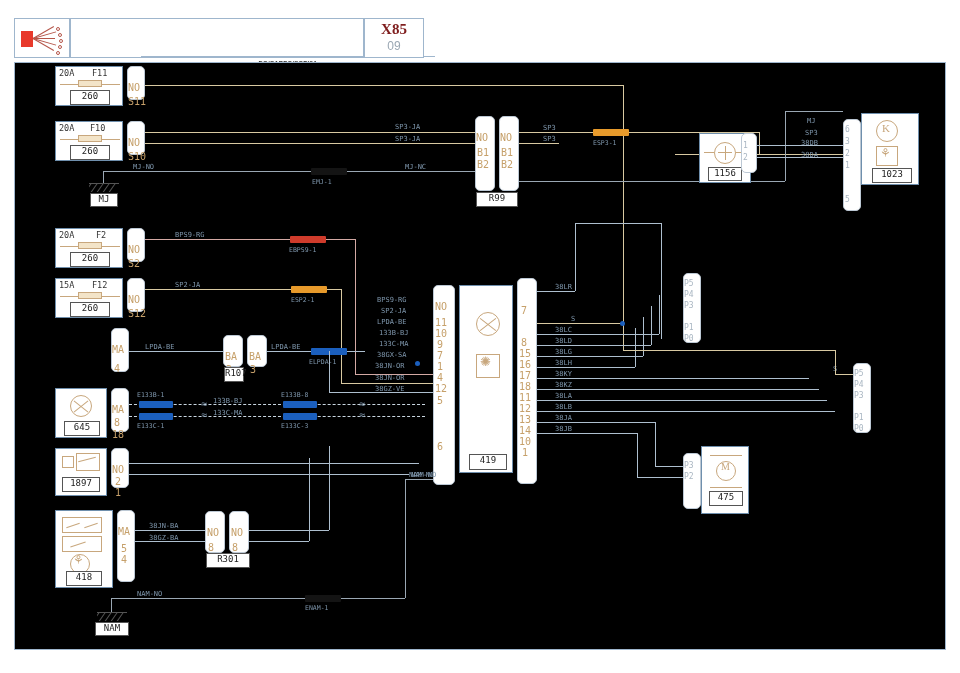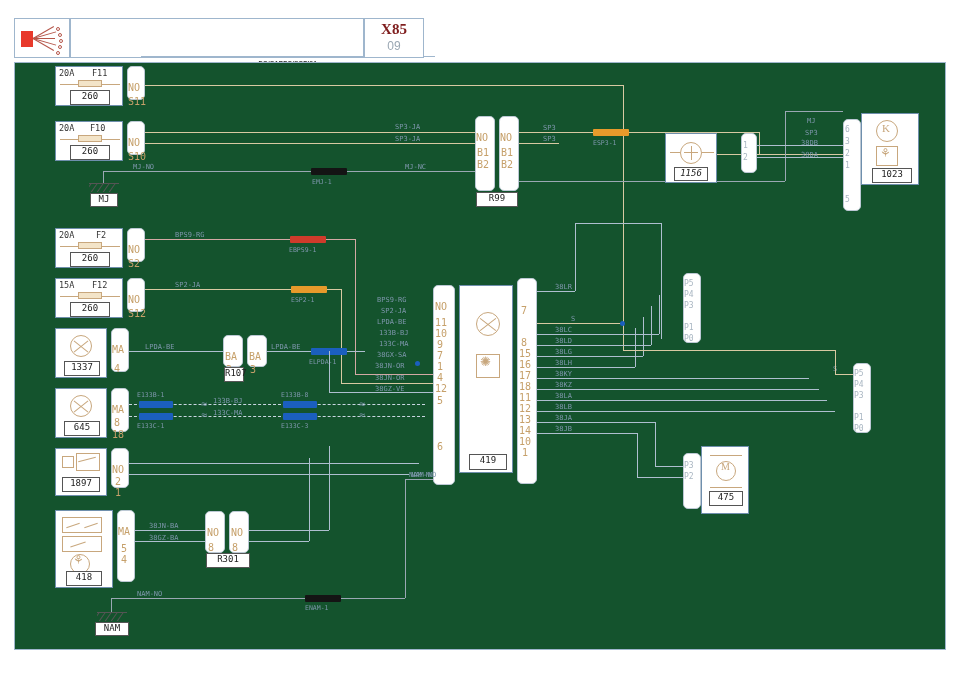--- a/index.html
+++ b/index.html
@@ -18,21 +18,21 @@
     font-family:"Liberation Serif",serif;}
   #hdr-09{position:absolute;left:0;top:20px;width:100%;text-align:center;font-size:12px;color:#9aa7b3;
     font-family:"Liberation Sans",sans-serif;}
 
   
   .lg-block{position:absolute;left:6px;top:12px;width:12px;height:16px;background:#e8392b;}
   .lg-wire{position:absolute;border-top:1.2px solid #b5564a;transform-origin:left center;}
   .lg-dot{position:absolute;width:4px;height:4px;border:1px solid #b5564a;border-radius:50%;box-sizing:border-box;background:#fff;}
 
   
-  #frame{position:absolute;left:14px;top:62px;width:932px;height:588px;border:1px solid #9fb6cd;box-sizing:border-box;background:#14532d;}
+  #frame{position:absolute;left:14px;top:62px;width:932px;height:588px;border:1px solid #9fb6cd;box-sizing:border-box;background:#000000;}
   #pagenum{position:absolute;left:36px;top:637px;font-size:13px;color:#8a98a6;font-family:"DejaVu Sans Mono",monospace;letter-spacing:1px;}
 
   
   .comp{position:absolute;border:1.2px solid #6f8fad;box-sizing:border-box;background:#fff;}
   .reflbl{position:absolute;border:1px solid #555;box-sizing:border-box;background:#fff;
     font-size:9px;color:#222;text-align:center;font-family:"DejaVu Sans Mono",monospace;line-height:11px;}
   .conn{position:absolute;border:1px solid #bcc8d4;border-radius:5px;box-sizing:border-box;background:#fff;}
   .pin{position:absolute;font-size:10px;color:#c6a06a;font-family:"DejaVu Sans Mono",monospace;white-space:nowrap;margin-top:20px;}
   .pinb{position:absolute;font-size:8px;color:#a9b6c2;font-family:"DejaVu Sans Mono",monospace;white-space:nowrap;}
   .wlbl{position:absolute;font-size:7px;font-family:"DejaVu Sans Mono",monospace;white-space:nowrap;color:#7f97ad;}
@@ -172,21 +172,21 @@
         <i style="left:26px;top:0;"></i>
     </div>
     <div class="reflbl" style="left:75px;top:130px;width:28px;height:14px;">MJ</div>
     <div class="w wh cNO" style="left:88px;top:108px;width:272px;"></div>
     <div class="wlbl" style="left:118px;top:100px;">MJ-NO</div>
     <div class="splice sp-black" style="left:296px;top:105px;width:36px;"></div>
     <div class="slbl" style="left:297px;top:115px;">EMJ-1</div>
     <div class="w wh cNO" style="left:332px;top:108px;width:128px;"></div>
     <div class="wlbl" style="left:390px;top:100px;">MJ-NC</div>
 
-    <div class="comp" style="left:650px;top:70px;width:52px;height:50px;font-style:italic;">
+    <div class="comp" style="left:684px;top:70px;width:52px;height:50px;">
       <div class="sym" style="left:14px;top:8px;width:22px;height:22px;"></div>
       <div class="symline" style="left:18px;top:18px;width:14px;"></div>
       <div class="symline-v" style="left:25px;top:12px;height:14px;"></div>
       <div class="symline" style="left:4px;top:18px;width:10px;"></div>
       <div class="symline" style="left:36px;top:18px;width:12px;"></div>
       <div class="reflbl" style="left:8px;top:33px;width:34px;height:14px;">1156</div>
     </div>
     <div class="conn" style="left:726px;top:70px;width:16px;height:40px;"></div>
     <div class="pinb" style="left:728px;top:78px;">1</div>
     <div class="pinb" style="left:728px;top:90px;">2</div>
@@ -238,28 +238,20 @@
     <div class="conn" style="left:112px;top:215px;width:18px;height:34px;"></div>
     <div class="pin" style="left:113px;top:211px;">NO</div>
     <div class="pin" style="left:113px;top:225px;">S12</div>
     <div class="w wh cJA" style="left:130px;top:226px;width:196px;"></div>
     <div class="wlbl" style="left:160px;top:218px;">SP2-JA</div>
     <div class="splice sp-orange" style="left:276px;top:223px;width:36px;"></div>
     <div class="slbl" style="left:276px;top:233px;">ESP2-1</div>
     <div class="w wv cJA" style="left:326px;top:226px;height:94px;"></div>
     <div class="w wh cJA" style="left:326px;top:320px;width:92px;"></div>
 
-    <div class="comp" style="left:40px;top:265px;width:52px;height:50px;">
-      <div class="sym" style="left:14px;top:6px;width:22px;height:22px;"></div>
-      <div class="sym-x" style="left:16px;top:8px;width:18px;height:18px;">
-          <i style="transform:rotate(38deg);"></i>
-          <i style="transform:rotate(-38deg);"></i>
-        </div>
-      <div class="reflbl" style="left:8px;top:32px;width:36px;height:15px;">1337</div>
-    </div>
     <div class="conn" style="left:96px;top:265px;width:18px;height:44px;"></div>
     <div class="pin" style="left:97px;top:261px;">MA</div>
     <div class="pin" style="left:99px;top:280px;">4</div>
     <div class="w wh cBE" style="left:114px;top:288px;width:94px;"></div>
     <div class="wlbl" style="left:130px;top:280px;">LPDA-BE</div>
 
     <div class="conn" style="left:208px;top:272px;width:20px;height:32px;"></div>
     <div class="conn" style="left:232px;top:272px;width:20px;height:32px;"></div>
     <div class="pin" style="left:210px;top:268px;">BA</div>
     <div class="pin" style="left:234px;top:268px;">BA</div>

